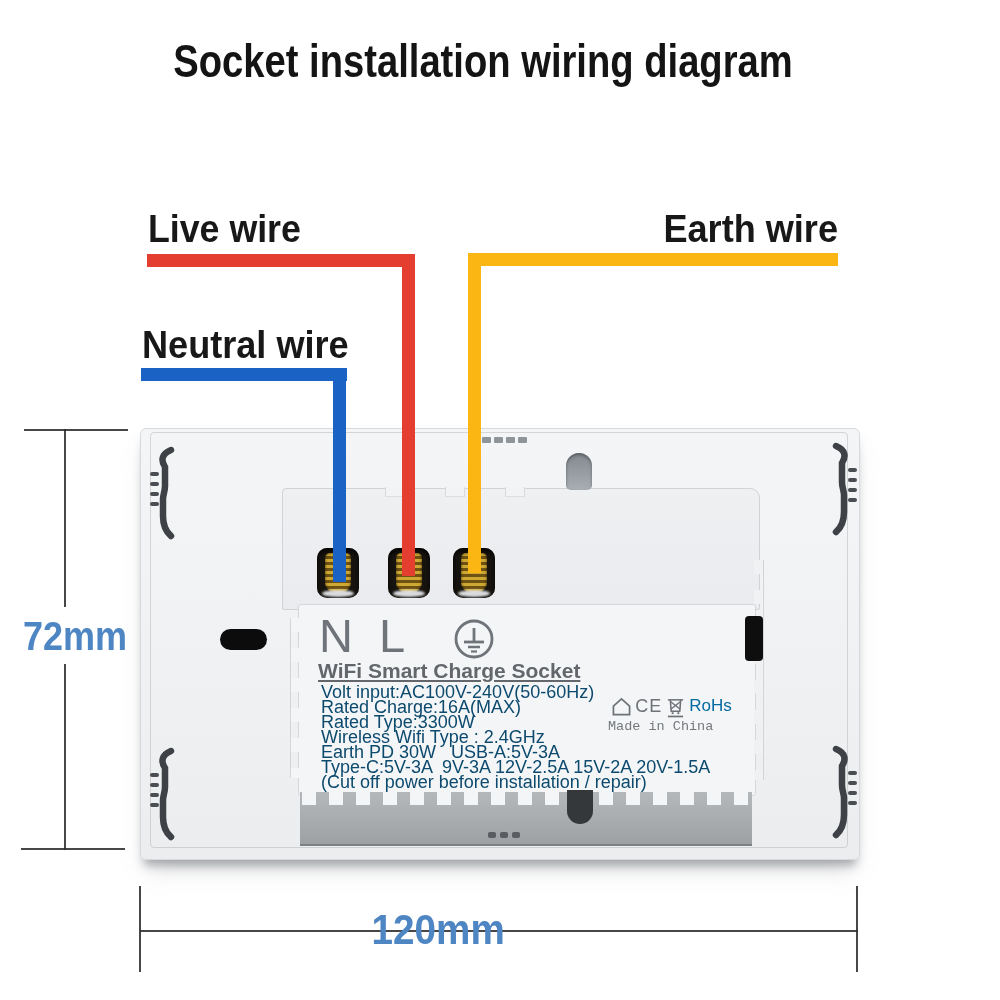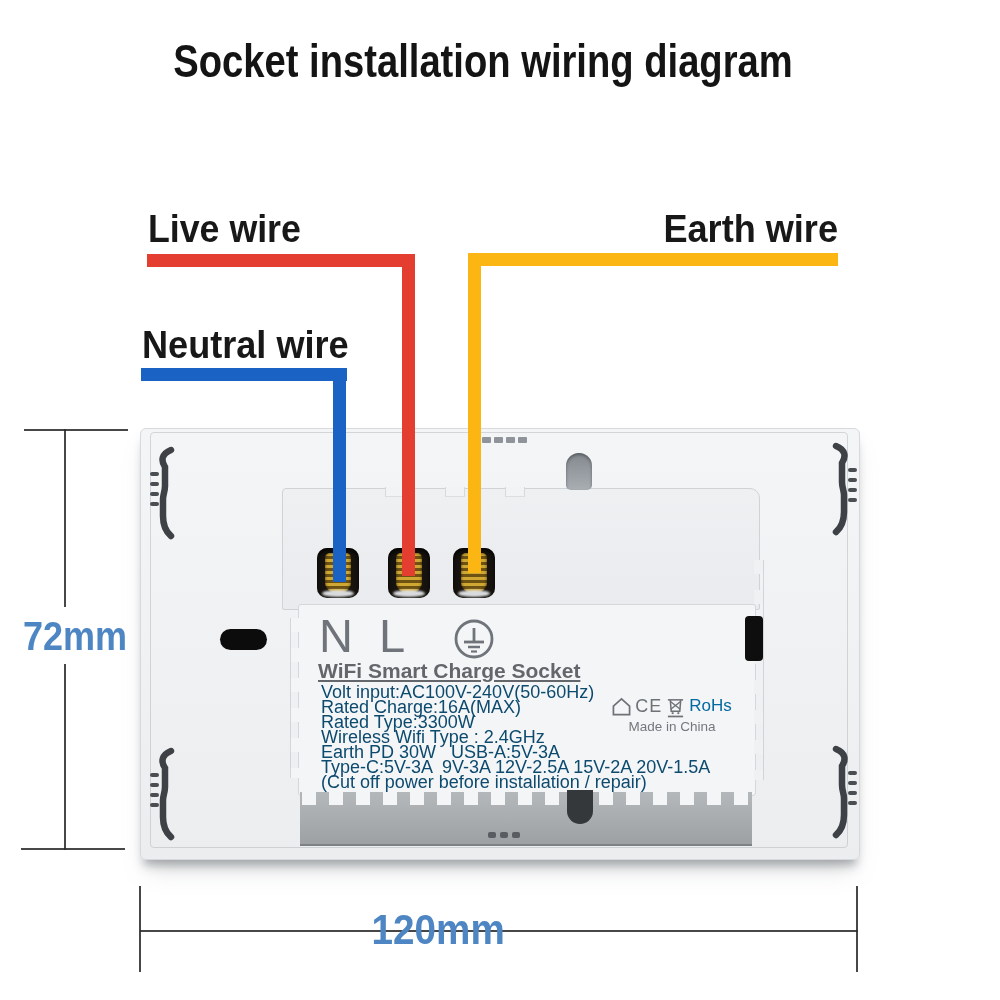--- a/index.html
+++ b/index.html
@@ -72,21 +72,21 @@
             border-radius:50%;filter:blur(1px);}
 
   
   .nl-label{position:absolute;top:608px;font-size:47px;color:#6f747a;}
   .dev-title{left:318px;top:659px;font-size:21px;font-weight:bold;color:#63676c;letter-spacing:0;text-decoration:underline;}
   .spec{left:321px;top:685px;font-size:18px;line-height:15.4px;color:#0c4a6e;white-space:pre;}
   .cert{left:608px;top:694px;width:128px;color:#6d7277;}
   .cert-row{display:flex;align-items:center;justify-content:center;gap:4px;height:24px;}
   .cert-ce{font-size:18px;letter-spacing:1px;color:#6d7277;}
   .cert-rohs{font-size:17px;color:#0369a1;}
-  .cert-made{text-align:center;font-size:13.5px;margin-top:1px;color:#74787d;}
+  .cert-made{font-size:13.5px;margin-top:1px;color:#74787d;font-family:Liberation Mono, monospace;}
 
   .clip{position:absolute;width:34px;height:98px;}
   .clip.mirror{transform:scaleX(-1);}
 </style>
 </head>
 <body>
 
 <div class="abs title">Socket installation wiring diagram</div>
 
 <div class="abs wire-label lbl-live">Live wire</div>

